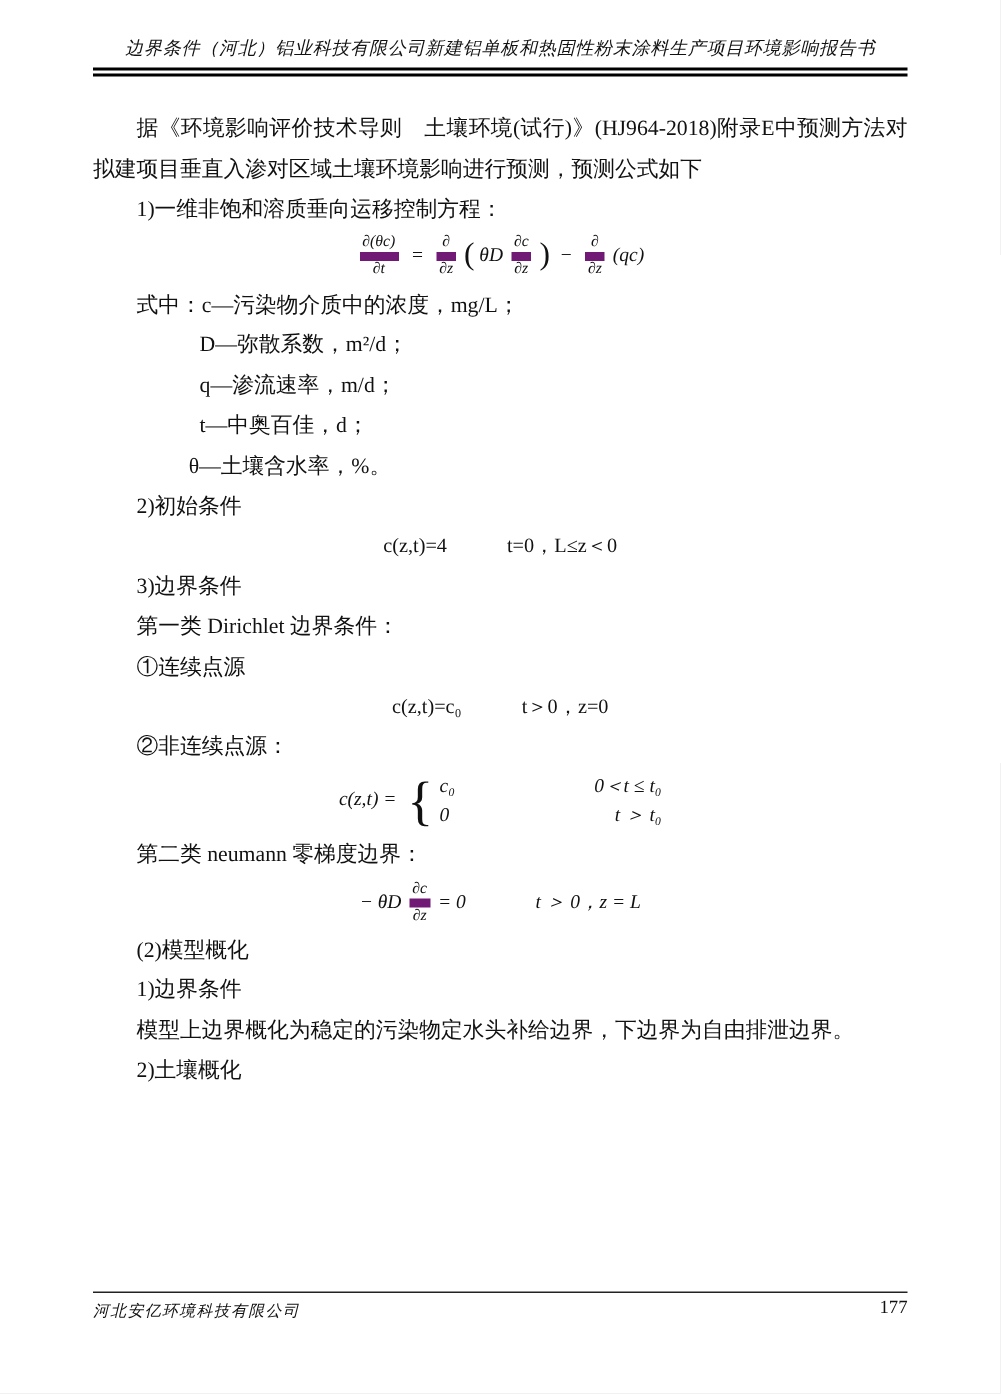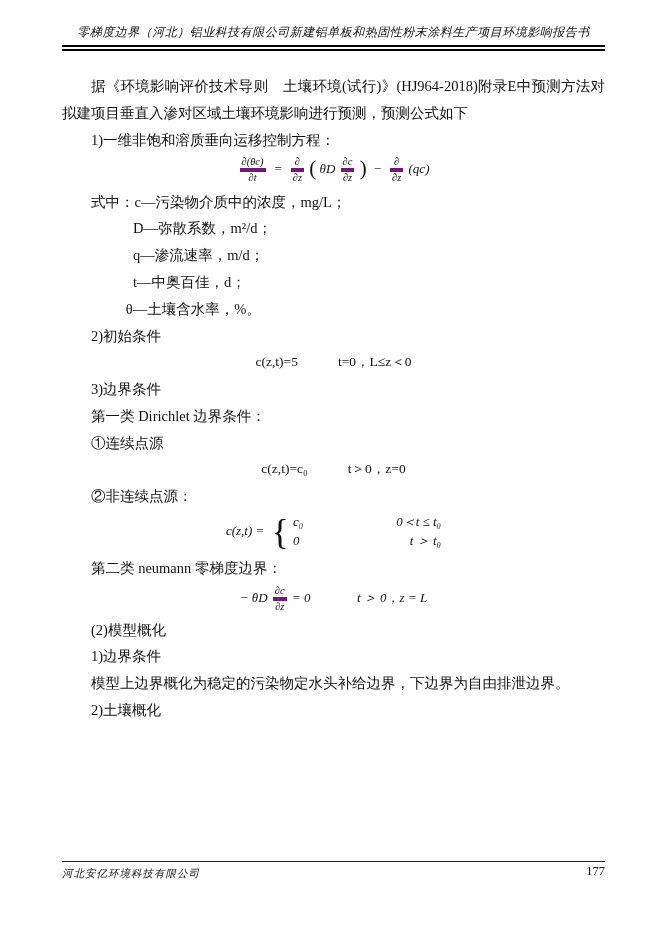--- a/index.html
+++ b/index.html
@@ -44,21 +44,21 @@
     text-align:center; text-indent:0;
     font-style:italic; font-size:13px;
     line-height:normal;
     padding:3px 0 4px 0;
   }
   .frac {
     display:inline-block; vertical-align:middle;
     text-align:center; font-size:10.5px; line-height:1.15;
     margin:0 2px;
   }
-  .frac .num { display:block; padding:0 2px; border-bottom:4px solid #701a75; }
+  .frac .num { display:block; padding:0 2px; border-bottom:6px solid #701a75; }
   .frac .den { display:block; padding:0 2px; }
   .op { margin:0 3px; }
   .bigparen { font-size:21px; font-style:normal; vertical-align:-2px; line-height:1; }
   
   .brace { font-size:36px; font-style:normal; font-weight:300; vertical-align:middle; line-height:1; margin:0 1px 0 4px; }
   .cases { display:inline-block; vertical-align:middle; text-align:left; font-size:13px; line-height:1.45; }
   .cases .row { display:flex; justify-content:space-between; width:148px;align-items:center; }
   .cases .row .cond { text-align:right; }
   
   .footer-rule {
@@ -73,21 +73,21 @@
   .footer-page {
     position:absolute; top:864px; right:62px;
     font-size:12.5px;
   }
 </style>
 </head>
 <body>
 
 <div class="page">
 
-  <div class="header-title">零梯度边界（河北）铝业科技有限公司新建铝单板和热固性粉末涂料生产项目环境影响报告书</div>
+  <div class="header-title">边界条件（河北）铝业科技有限公司新建铝单板和热固性粉末涂料生产项目环境影响报告书</div>
   <div class="double-rule"></div>
 
   <div class="content">
 
 
     <p class="ind2">据《环境影响评价技术导则　土壤环境(试行)》(HJ964-2018)附录E中预测方法对拟建项目垂直入渗对区域土壤环境影响进行预测，预测公式如下</p>
     <p class="ind2">1)一维非饱和溶质垂向运移控制方程：</p>
 
     <div class="formula">
       <span class="frac">
@@ -116,21 +116,21 @@
 
     <p class="ind2">式中：c—污染物介质中的浓度，mg/L；</p>
     <p class="ind49">D—弥散系数，m²/d；</p>
     <p class="ind49">q—渗流速率，m/d；</p>
     <p class="ind49">t—中奥百佳，d；</p>
     <p class="ind44">θ—土壤含水率，%。</p>
 
     <p class="ind2">2)初始条件</p>
 
     <p class="eqline">
-      <span>c(z,t)=5</span><span class="eqgap"></span><span>t=0，L≤z＜0</span>
+      <span>c(z,t)=4</span><span class="eqgap"></span><span>t=0，L≤z＜0</span>
     </p>
 
     <p class="ind2">3)边界条件</p>
     <p class="ind2">第一类 Dirichlet 边界条件：</p>
     <p class="ind2">①连续点源</p>
 
     <p class="eqline">
       <span>c(z,t)=c₀</span><span class="eqgap"></span><span>t＞0，z=0</span>
     </p>
 

